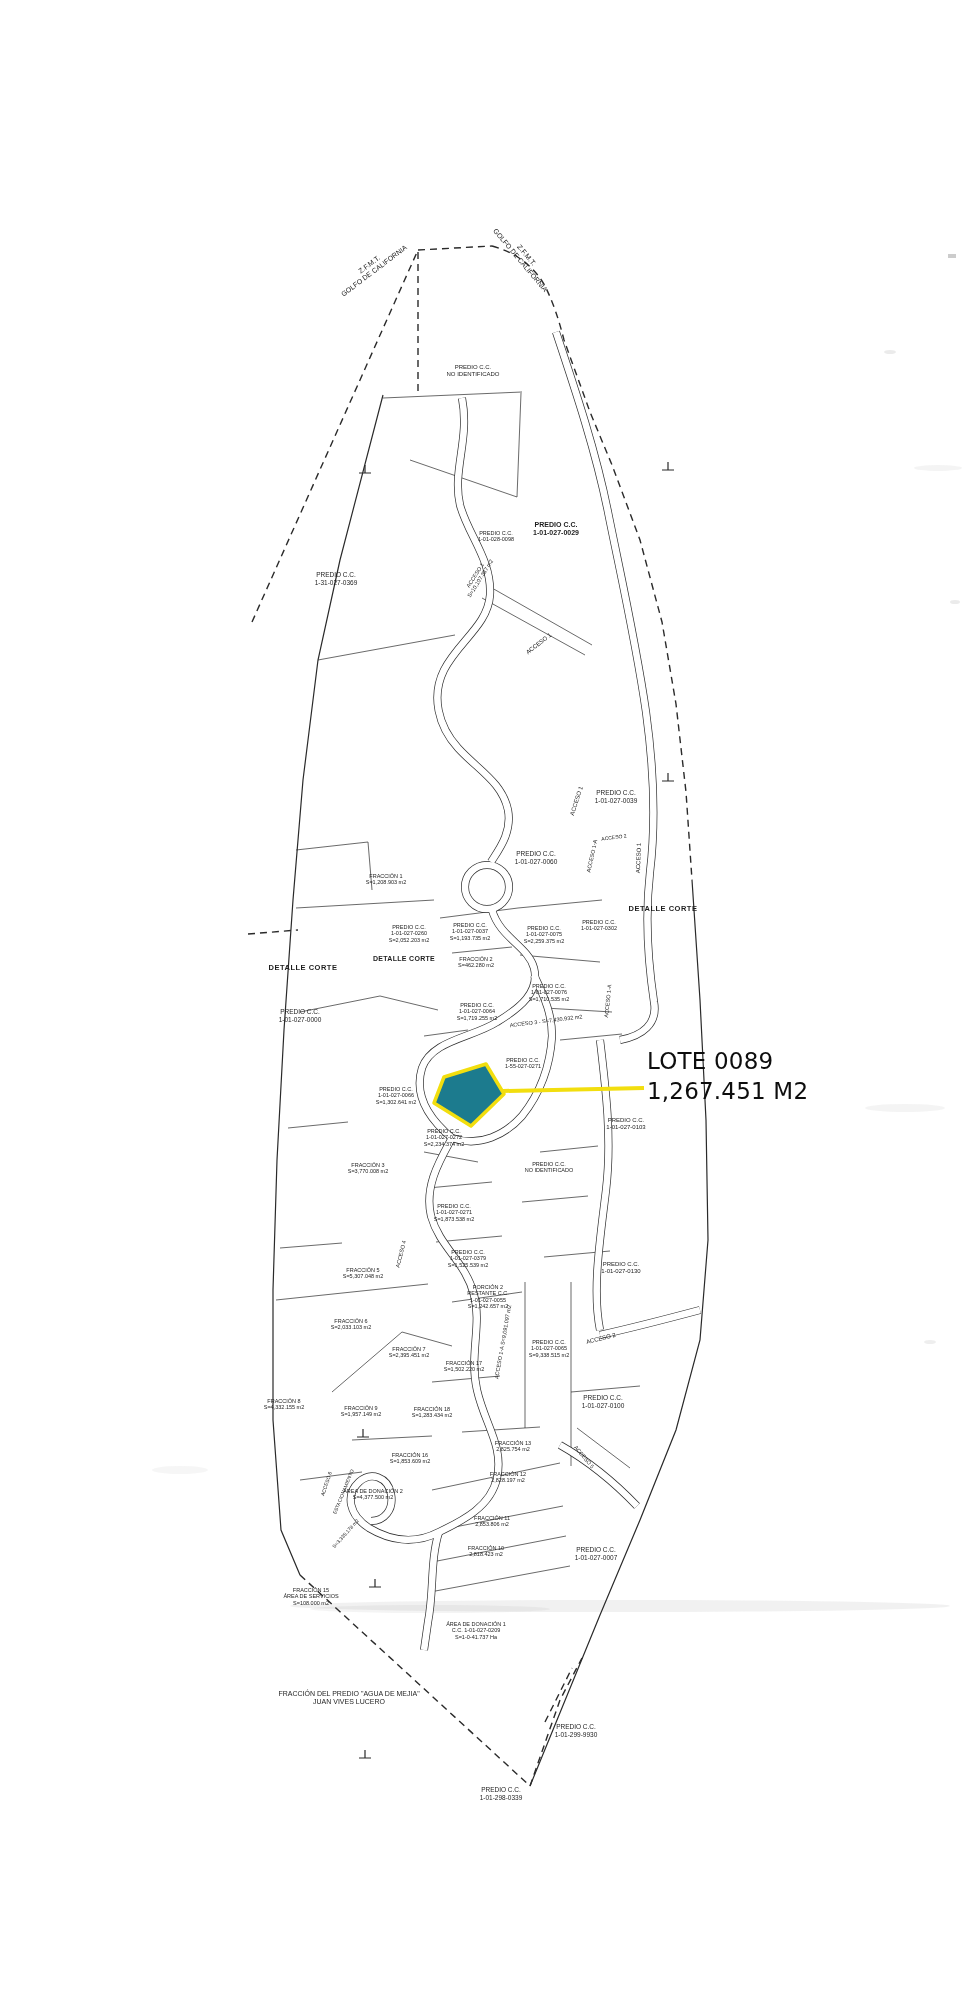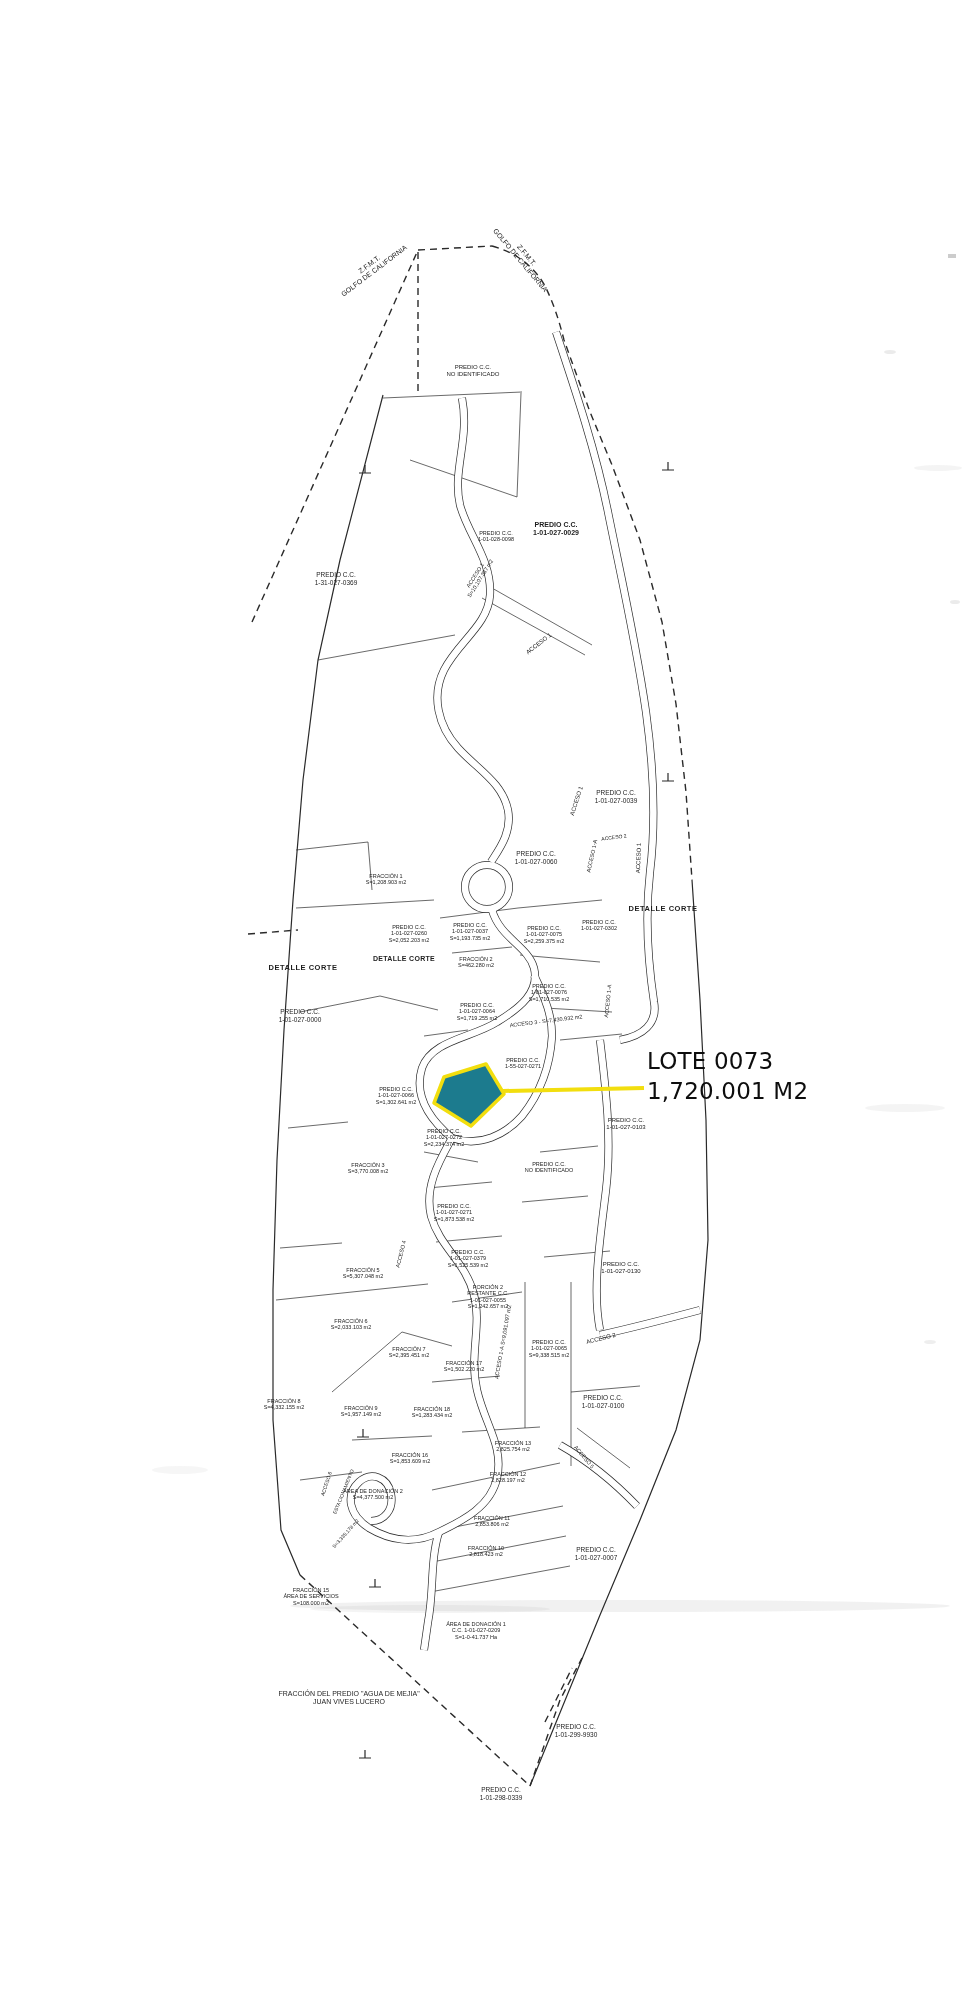--- a/index.html
+++ b/index.html
@@ -260,17 +260,17 @@
       <div class="maplabel" style="left: 346px; top: 1534px; font-size: 5px; font-weight: 500; transform: translate(-50%, -50%) rotate(-48deg);">S=3,335.178 m2</div>
       <div class="maplabel" style="left: 349px; top: 1698px; font-size: 7px; font-weight: 500; transform: translate(-50%, -50%) rotate(0deg);">FRACCIÓN DEL PREDIO "AGUA DE MEJIA"
 JUAN VIVES LUCERO</div>
       <div class="maplabel" style="left: 576px; top: 1731px; font-size: 6.5px; font-weight: 500; transform: translate(-50%, -50%) rotate(0deg);">PREDIO C.C.
 1-01-299-9930</div>
       <div class="maplabel" style="left: 501px; top: 1794px; font-size: 6.5px; font-weight: 500; transform: translate(-50%, -50%) rotate(0deg);">PREDIO C.C.
 1-01-298-0339</div>
     </div>
 
   <div id="lot-callout">
-    <div>LOTE 0073</div>
-    <div>1,720.001 M2</div>
+    <div>LOTE 0089</div>
+    <div>1,267.451 M2</div>
   </div>
 
 </div>
 
 </body></html>

